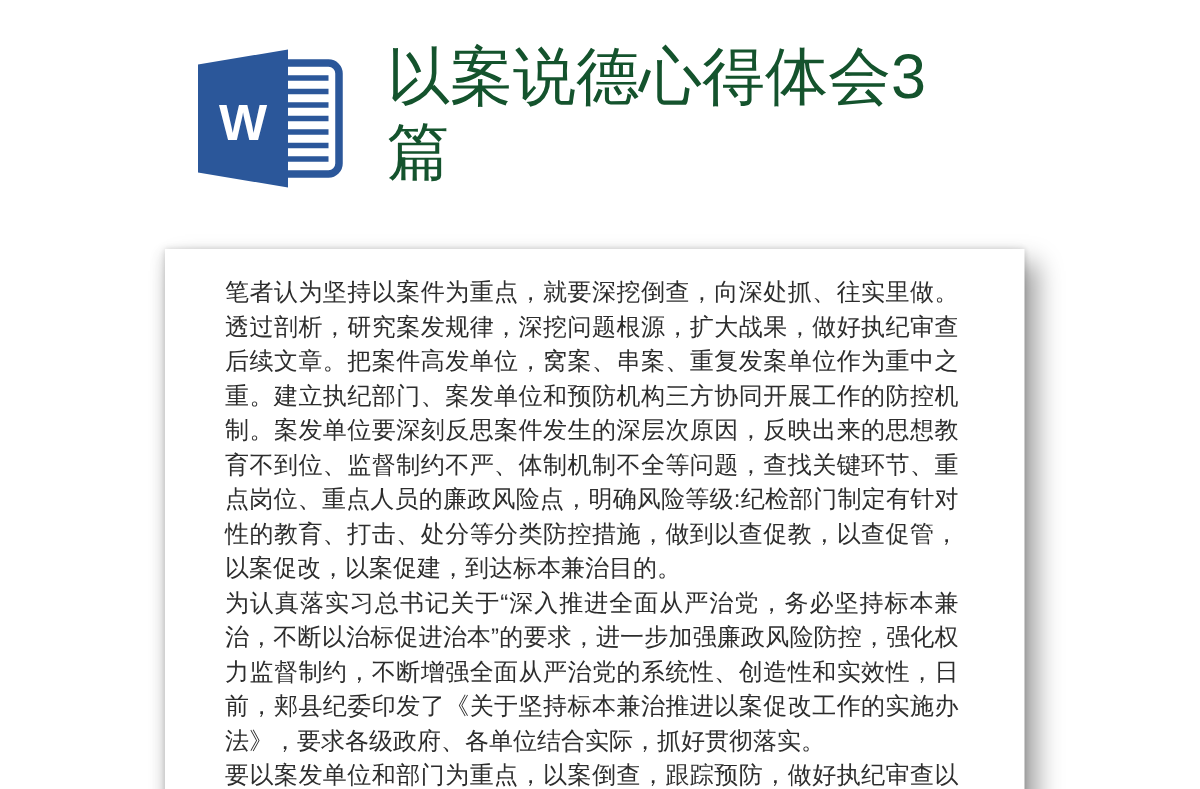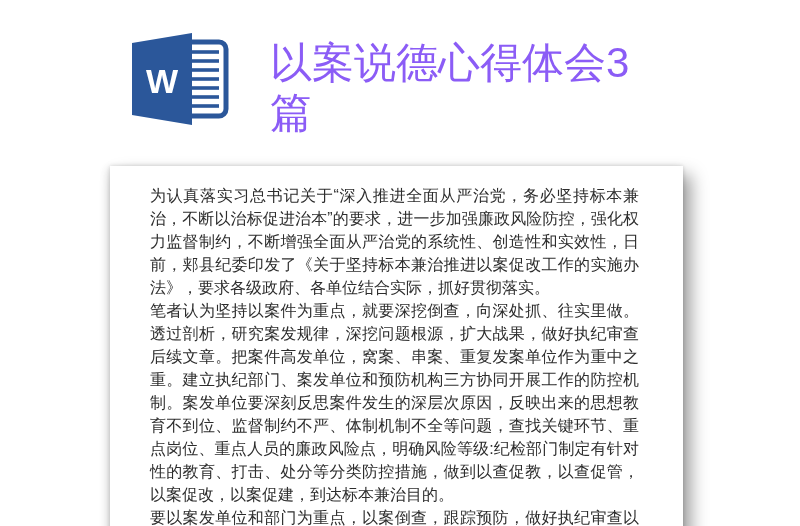--- a/index.html
+++ b/index.html
@@ -19,25 +19,25 @@
   .word-icon {
     position: absolute;
     left: 130px; top: 32px;
     width: 100px; height: 94px;
   }
   .word-icon svg { width: 100%; height: 100%; display: block; }
   .doc-title {
     position: absolute;
     left: 258px; top: 26px;
     width: 382px;
-    margin: 12px;
+    margin: 0;
     font-size: 42px;
     line-height: 1.2;
     font-weight: 500;
-    color: #8b5cf6;
+    color: #14532d;
     word-break: break-all;
     font-family: "Liberation Sans", sans-serif;
   }
   
   .doc-page {
     position: absolute;
     left: 110px; top: 166px;
     width: 573px; height: 420px;
     box-sizing: border-box;
     background: #ffffff;
@@ -77,19 +77,19 @@
       </g>
 
       <polygon points="2,11 62,1 62,93 2,83" fill="#2B579A"></polygon>
       <text x="32" y="61" text-anchor="middle" font-size="34" font-weight="bold" fill="#ffffff" font-family="Liberation Sans, sans-serif">W</text>
     </svg>
   </span>
 
   <h1 class="doc-title">以案说德心得体会3篇</h1>
 
   <div class="doc-page">
+    <p>笔者认为坚持以案件为重点，就要深挖倒查，向深处抓、往实里做。透过剖析，研究案发规律，深挖问题根源，扩大战果，做好执纪审查后续文章。把案件高发单位，窝案、串案、重复发案单位作为重中之重。建立执纪部门、案发单位和预防机构三方协同开展工作的防控机制。案发单位要深刻反思案件发生的深层次原因，反映出来的思想教育不到位、监督制约不严、体制机制不全等问题，查找关键环节、重点岗位、重点人员的廉政风险点，明确风险等级:纪检部门制定有针对性的教育、打击、处分等分类防控措施，做到以查促教，以查促管，以案促改，以案促建，到达标本兼治目的。</p>
     <p>为认真落实习总书记关于“深入推进全面从严治党，务必坚持标本兼治，不断以治标促进治本”的要求，进一步加强廉政风险防控，强化权力监督制约，不断增强全面从严治党的系统性、创造性和实效性，日前，郏县纪委印发了《关于坚持标本兼治推进以案促改工作的实施办法》，要求各级政府、各单位结合实际，抓好贯彻落实。</p>
-    <p>笔者认为坚持以案件为重点，就要深挖倒查，向深处抓、往实里做。透过剖析，研究案发规律，深挖问题根源，扩大战果，做好执纪审查后续文章。把案件高发单位，窝案、串案、重复发案单位作为重中之重。建立执纪部门、案发单位和预防机构三方协同开展工作的防控机制。案发单位要深刻反思案件发生的深层次原因，反映出来的思想教育不到位、监督制约不严、体制机制不全等问题，查找关键环节、重点岗位、重点人员的廉政风险点，明确风险等级:纪检部门制定有针对性的教育、打击、处分等分类防控措施，做到以查促教，以查促管，以案促改，以案促建，到达标本兼治目的。</p>
     <p>要以案发单位和部门为重点，以案倒查，跟踪预防，做好执纪审查以案促改后续文章。透过剖析典型案件，深挖问题根源，把握廉政风险防控重点，建立执纪部门、案发单位和预防部门三方协同开展工作的防控机制，扩大执纪审查后续效应，以案促改，以案促防，努力构建不能腐、不想腐的有效机制。</p>
 
   </div>
 
 </div>
 
 </body></html>

